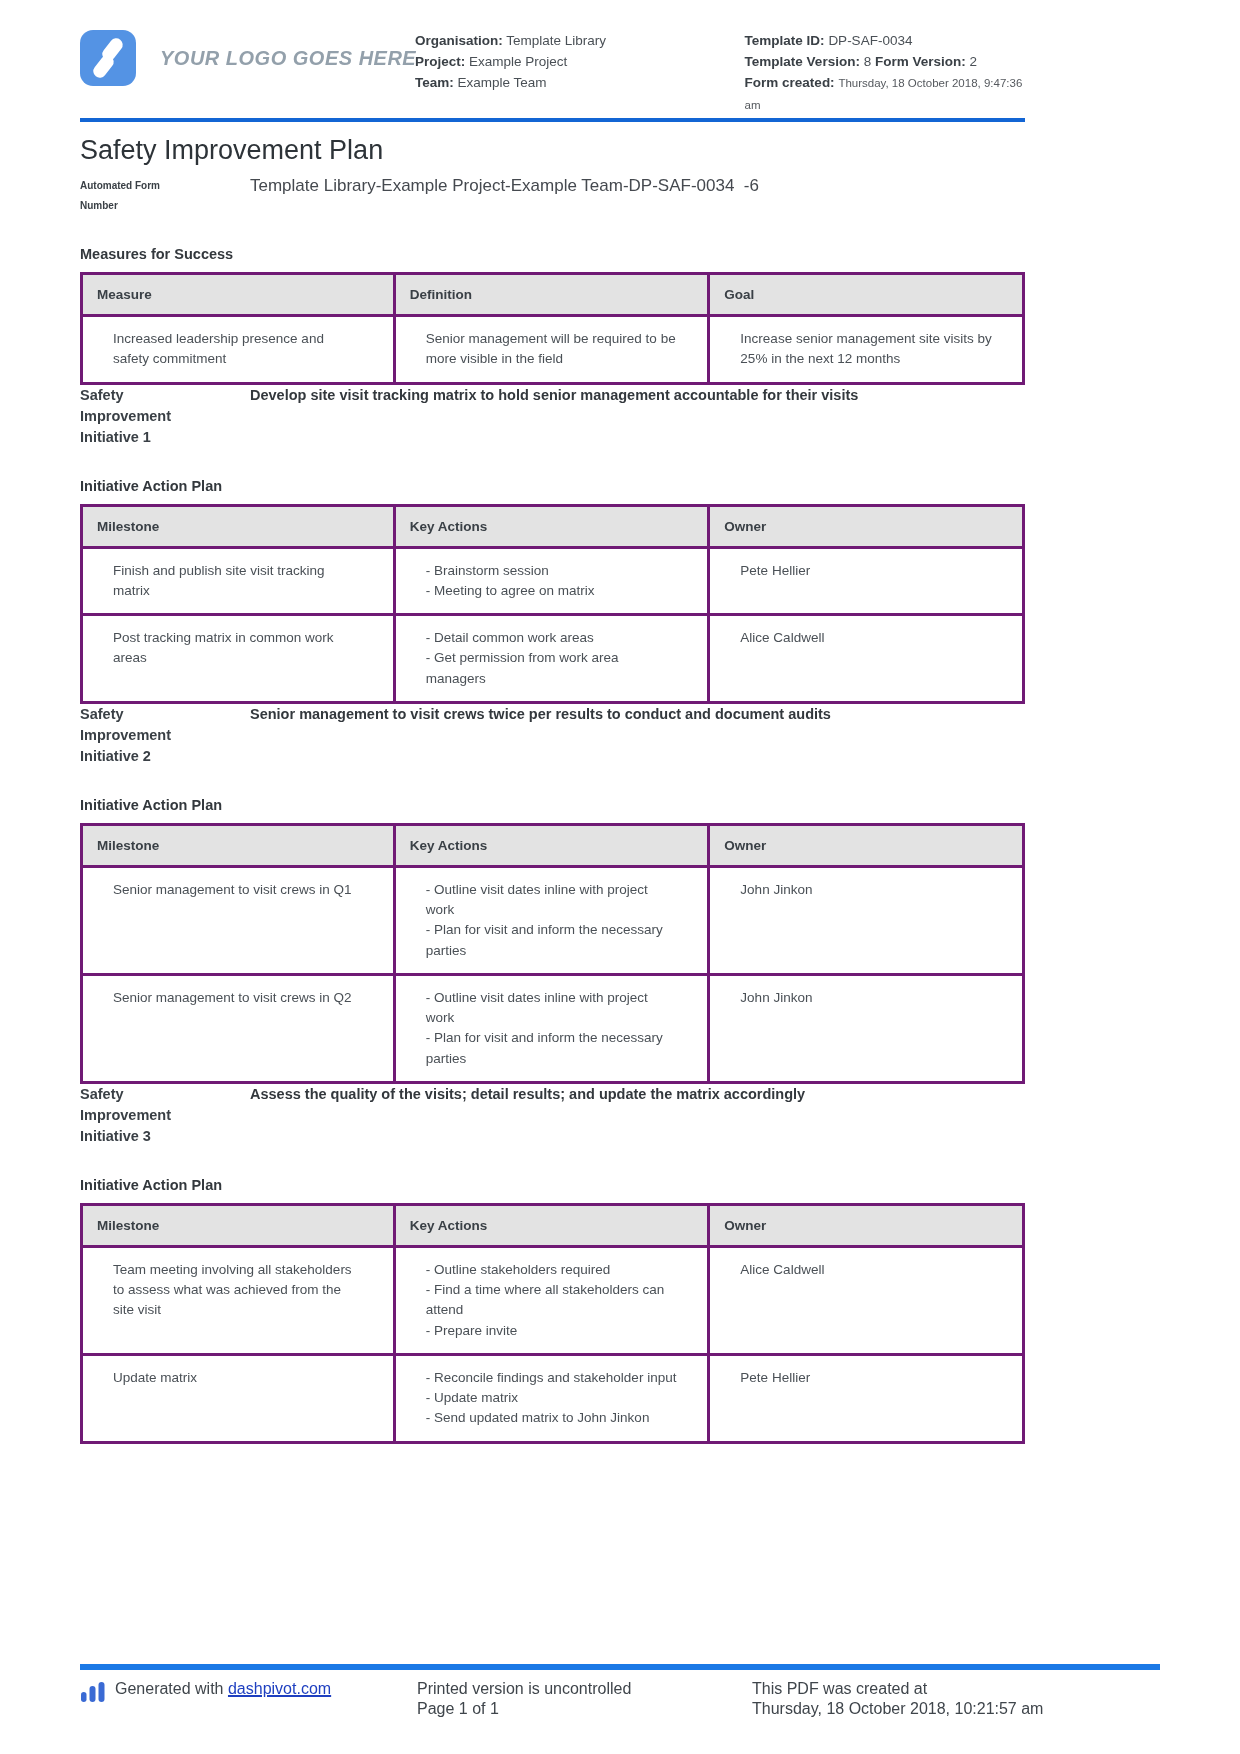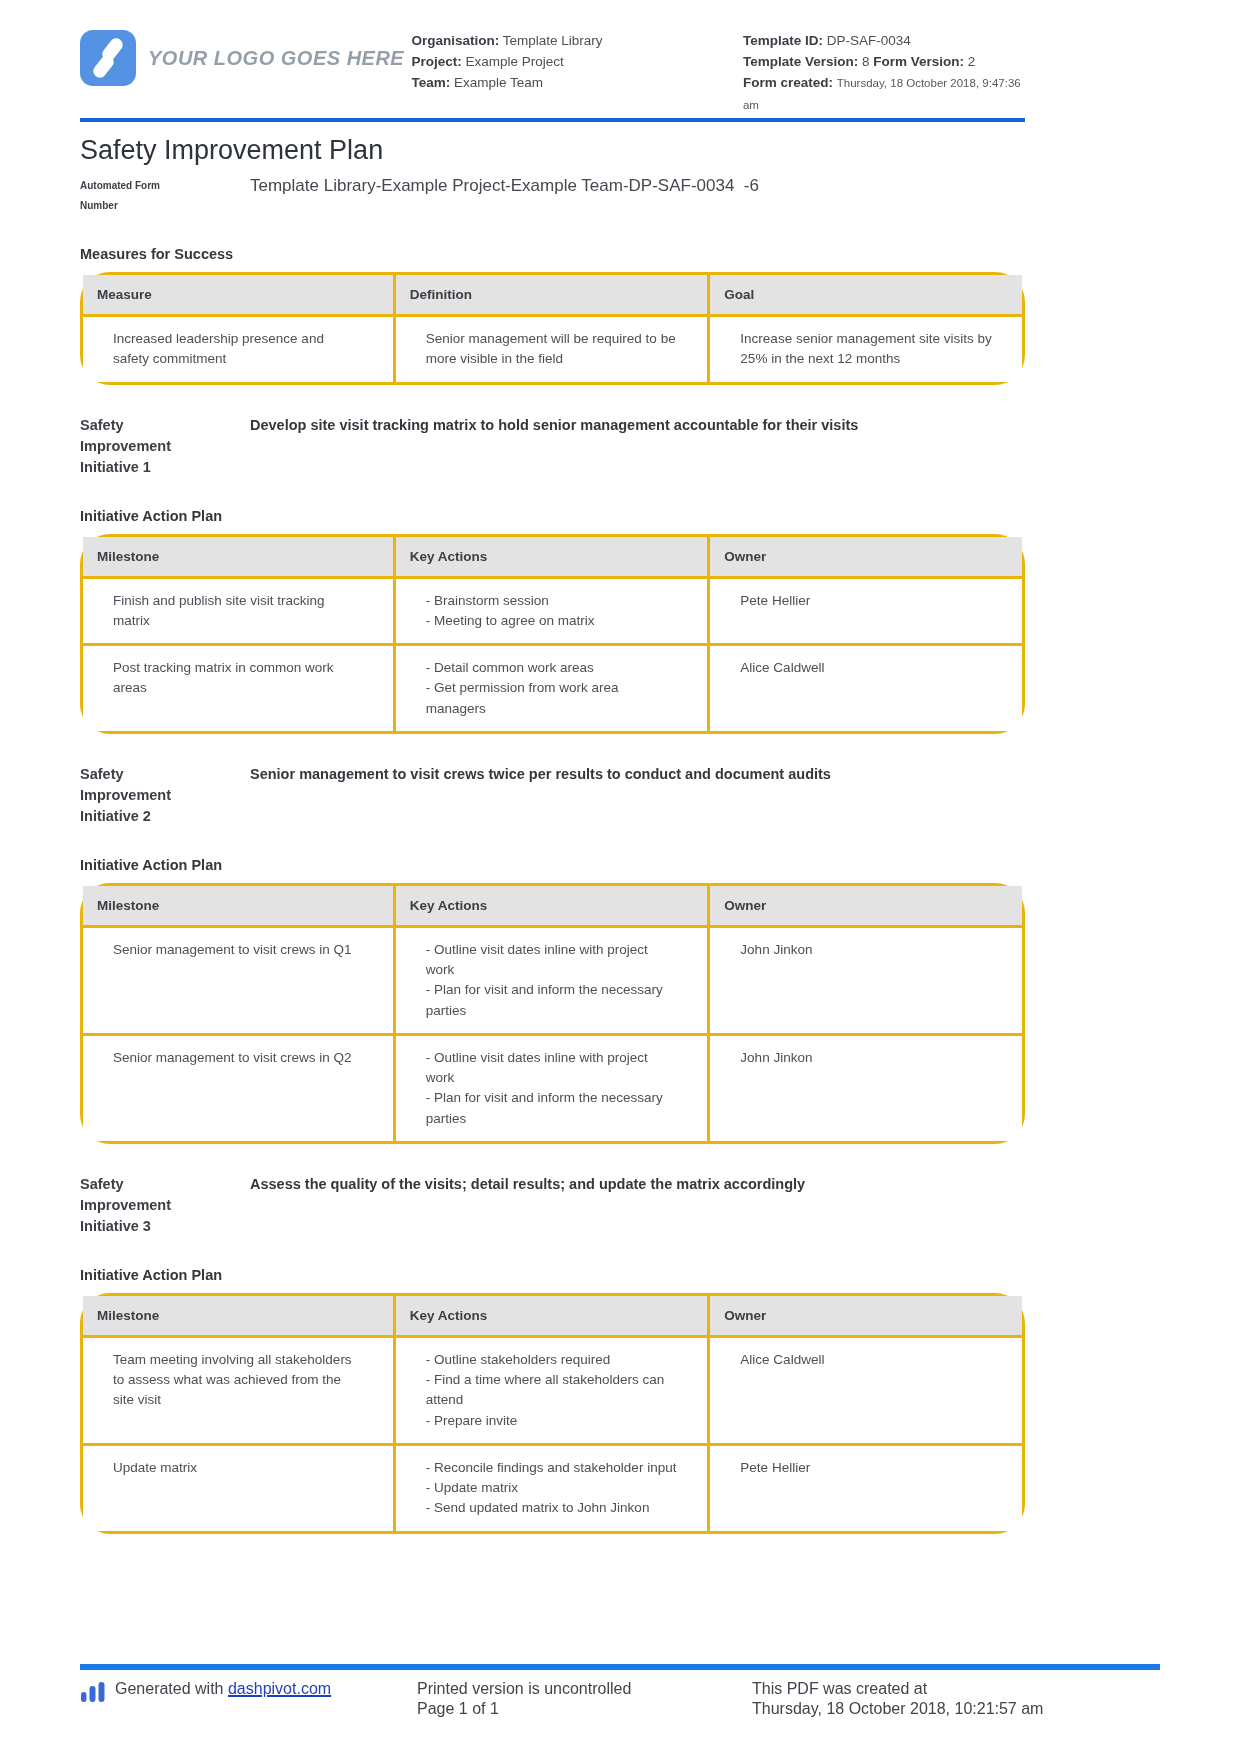--- a/index.html
+++ b/index.html
@@ -13,21 +13,21 @@
     color: #4a5056;
     overflow: hidden;
   }
   .content { width: 945px; margin-left: 80px; }
 
   
   .doc-header { display:flex; align-items:flex-start; padding-top:30px; min-height:78px; }
   .logo-block { width:335px; display:flex; align-items:center; }
   .logo-tile { width:56px; height:56px; flex:0 0 56px; }
   .logo-text {
-    margin-left:12px; font-size:20px; font-weight:700; font-style:italic;
+    margin-left:24px; font-size:20px; font-weight:700; font-style:italic;
     color:#93a0ab; letter-spacing:0.5px; white-space:nowrap;
   }
   .meta-col { font-size:13.5px; line-height:21px; color:#4a5056; }
   .meta-col-left { width:335px; }
   .meta-col-right { width:285px; }
   .b { font-weight:700; color:#3a4046; }
   .sm { font-size:11.5px; color:#55595e; }
 
   
   .divider { height:4px; background:#1365d4; margin-top:2px; }
@@ -38,22 +38,21 @@
   .row-value { flex:1; font-size:17px; color:#45494f; line-height:20px; white-space:pre-wrap; }
 
   
   h2.sec-heading { font-size:14.5px; font-weight:700; color:#33383d; margin:30px 0 10px 0; }
 
   
   table.grid {
     width:100%;
     border-collapse:separate;
     border-spacing:3px;
-    background:#eab308;
-    border-radius:30px;
+    background:#701a75;
   }
   table.grid th {
     background:#e3e3e3;
     text-align:left;
     font-weight:700;
     font-size:13.5px;
     color:#3a4046;
     padding:12px 14px;
   }
   table.grid td {
@@ -61,21 +60,21 @@
     font-size:13.5px;
     color:#4a5056;
     padding:12px 30px;
     vertical-align:top;
     line-height:1.5;
     white-space:pre-line;
   }
   col.c1 { width:33.2%; } col.c2 { width:33.4%; } col.c3 { width:33.4%; }
 
   
-  .init-row { display:flex; margin-top:30px; }
+  .init-row { display:flex; }
   .init-label { width:170px; flex:0 0 170px; font-weight:700; font-size:14.5px; color:#3a4046; line-height:21px; padding-right:55px; }
   .init-desc { flex:1; font-weight:700; font-size:14.5px; color:#33383d; line-height:21px; }
 
   
   .doc-footer { position:absolute; left:80px; top:1664px; width:1080px; }
   .footer-bar { height:6px; background:#1b79e6; }
   .footer-cols { display:flex; margin-top:9px; font-size:16px; line-height:20px; color:#3f454b; }
   .f-col1 { width:337px; display:flex; align-items:flex-start; }
   .f-col2 { width:335px; }
   .f-col3 { flex:1; }

